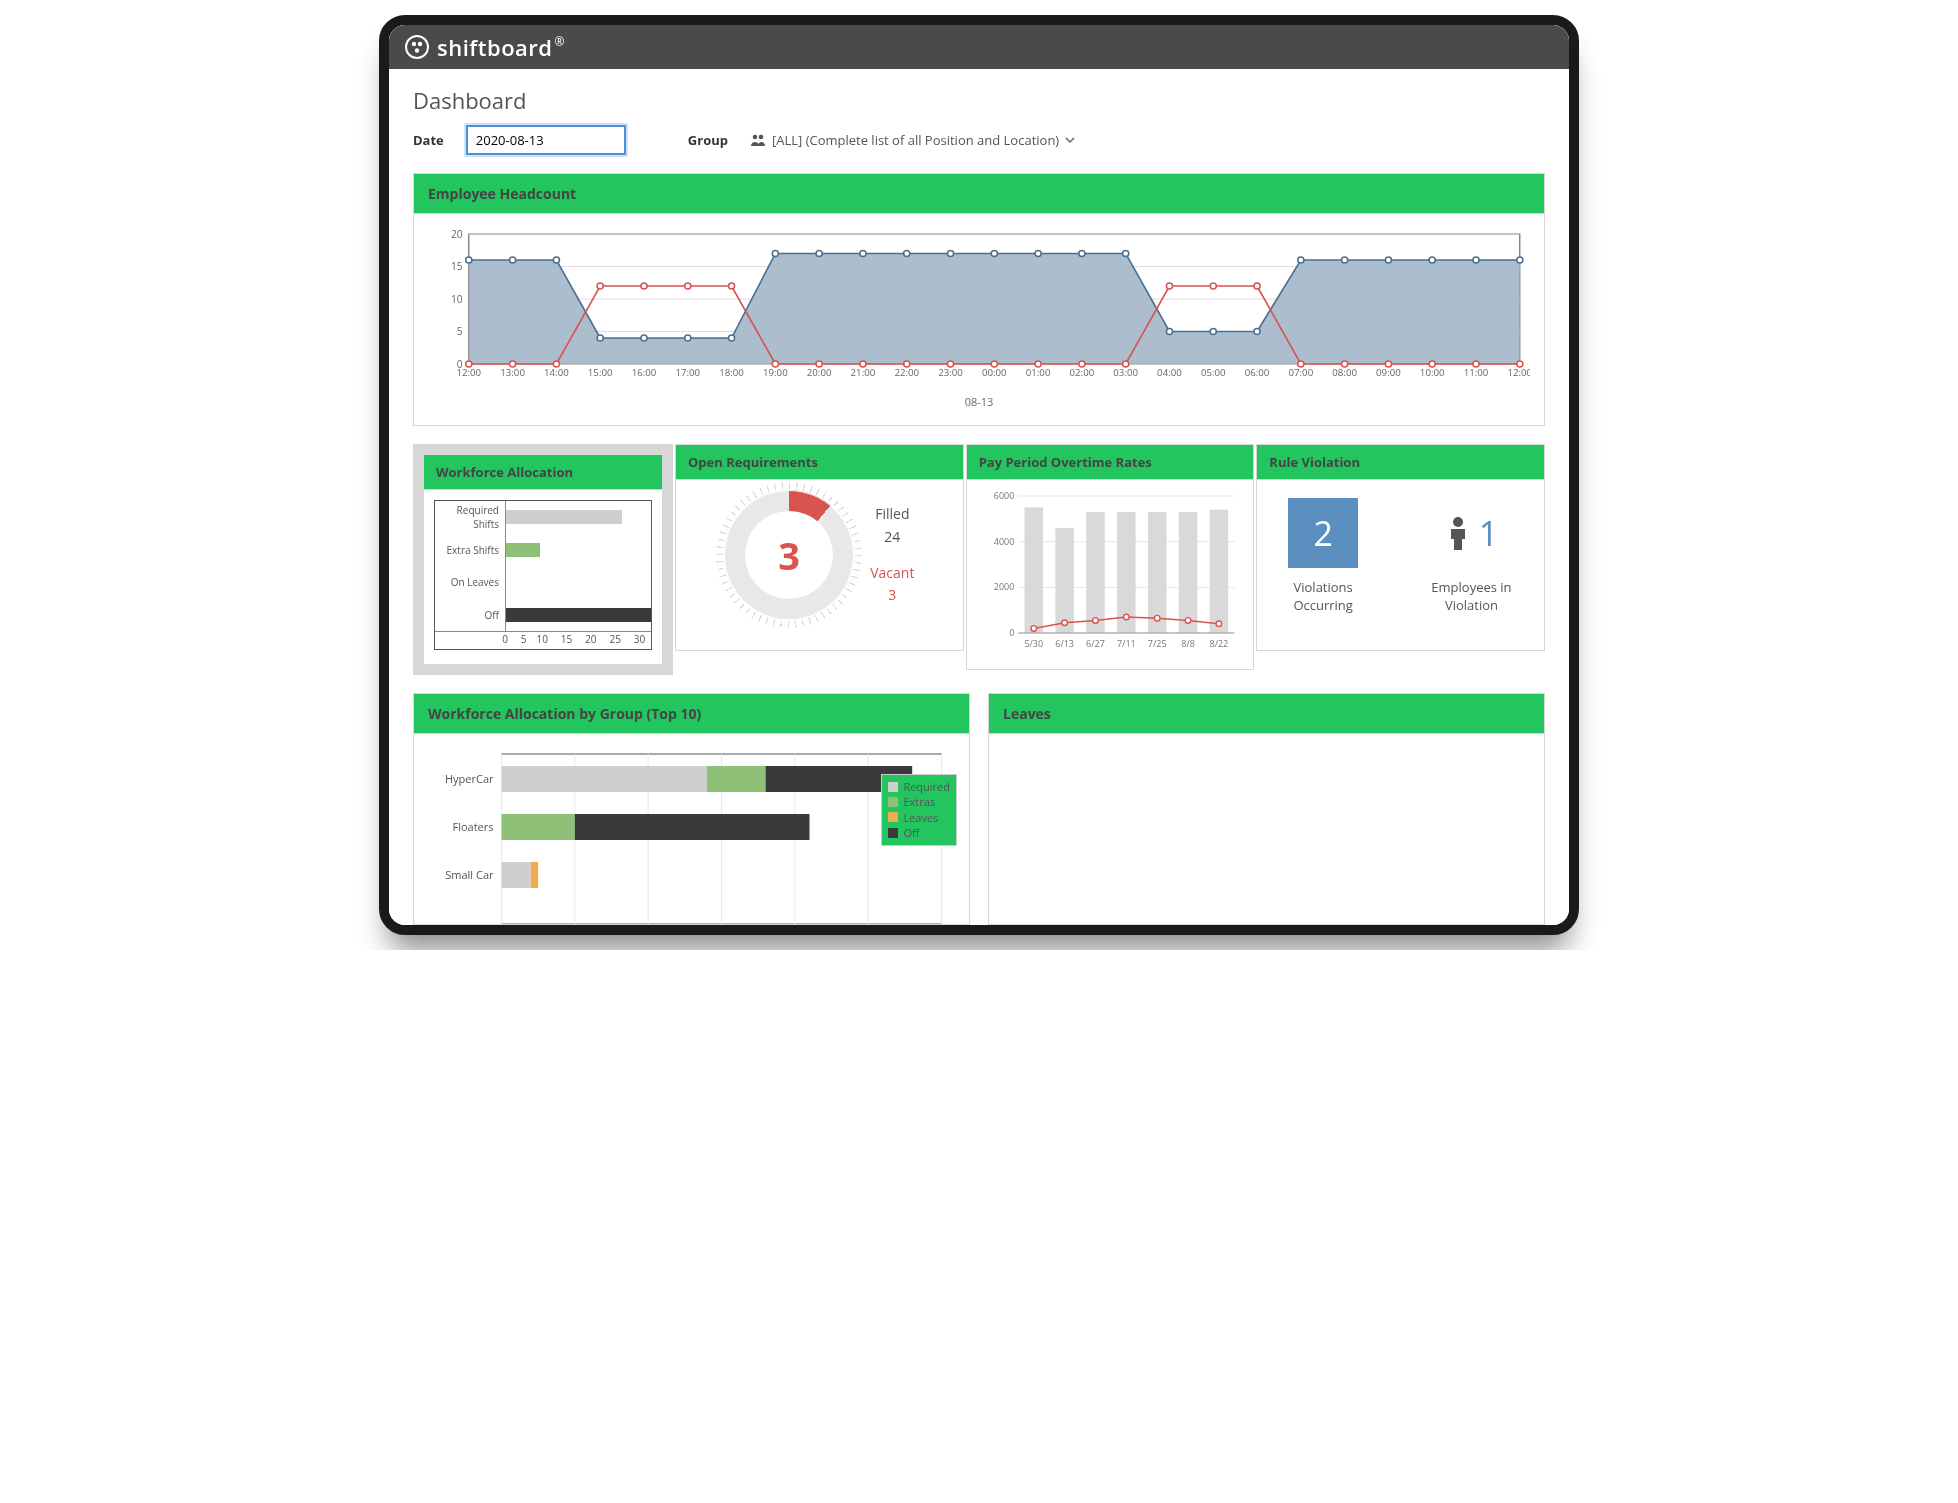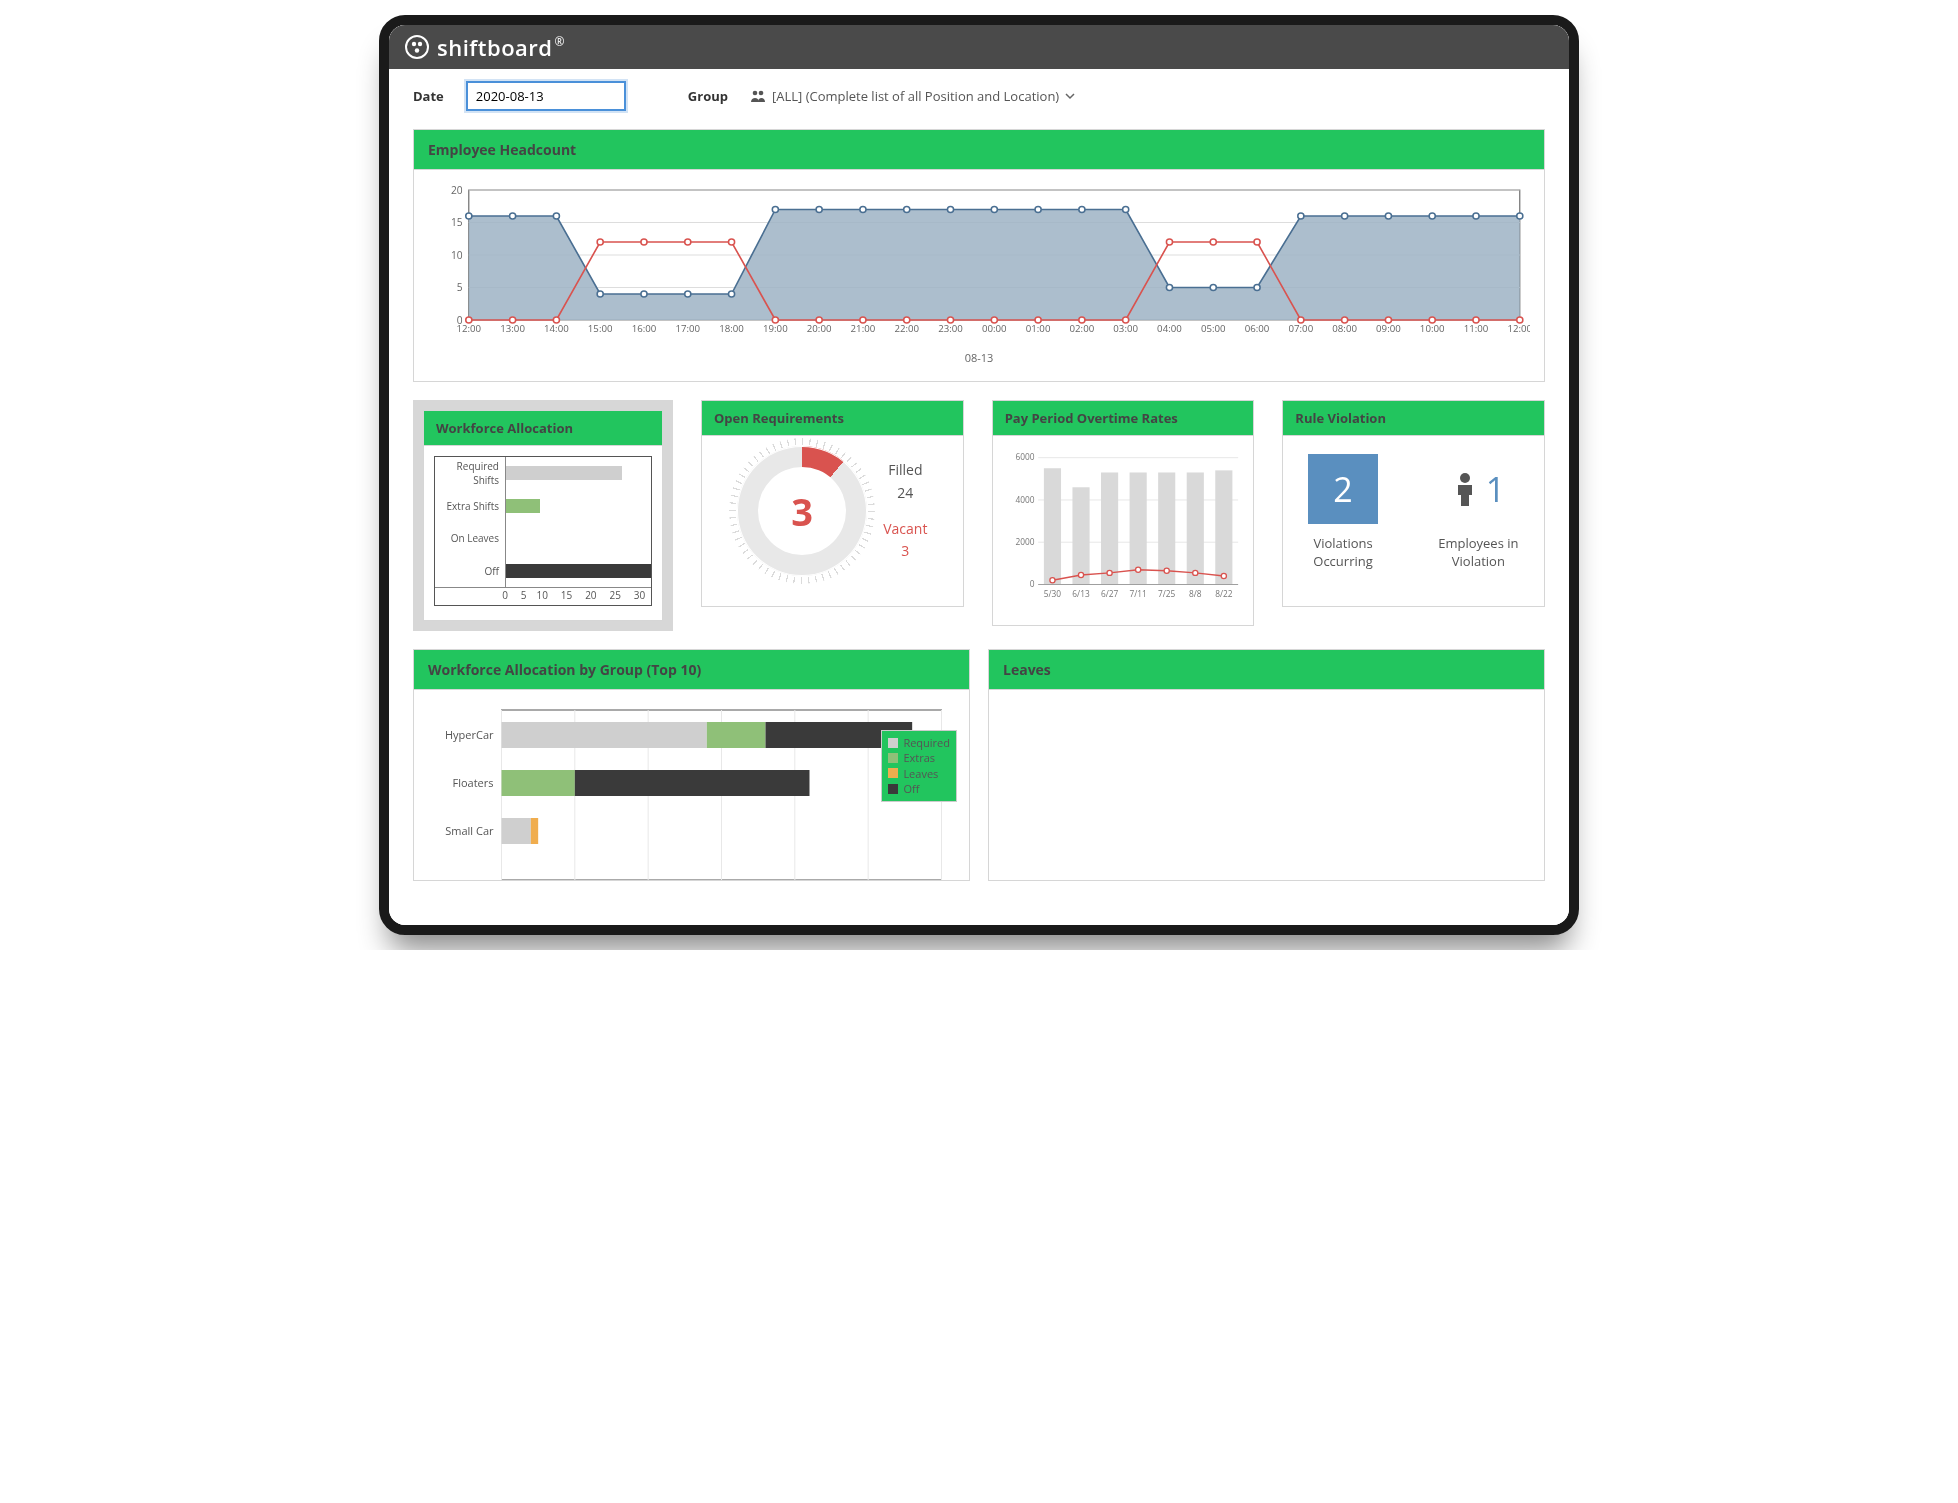--- a/index.html
+++ b/index.html
@@ -92,21 +92,21 @@
 
   
   .hc-wrap { position: relative; }
   .hc-svg { width: 100%; height: 170px; display:block; }
   .hc-x-sub { text-align:center; font-size:11px; color:#666; }
 
   
   .cards {
     display: grid;
     grid-template-columns: 260px 1fr 1fr 1fr;
-    gap: 28px;
+    gap: 2px;
     align-items: start;
   }
   .selected-wrap {
     background: #d7d7d7;
     padding: 10px;
   }
   .mini-panel {
     border: 1px solid #d6d6d6;
     background: #fff;
   }
@@ -199,20 +199,21 @@
       <circle cx="9" cy="9" r="2.2" fill="#fff"></circle>
       <circle cx="15" cy="9" r="2.2" fill="#fff"></circle>
       <circle cx="12" cy="15.5" r="2.2" fill="#fff"></circle>
     </svg>
     <span>shiftboard</span>
     <span class="dot">®</span>
   </div>
 
   <div class="page">
 
+    <h1 class="page-title">Dashboard</h1>
 
     <div class="filters">
       <span class="lbl">Date</span>
       <input class="date-input" value="2020-08-13" style="">
       <span style="width:18px"></span>
       <span class="lbl">Group</span>
       <span class="group-sel">
         <svg width="16" height="14" viewBox="0 0 16 14" fill="#555">
           <circle cx="5" cy="4" r="2.3"></circle>
               <circle cx="11" cy="4" r="2.3"></circle>

